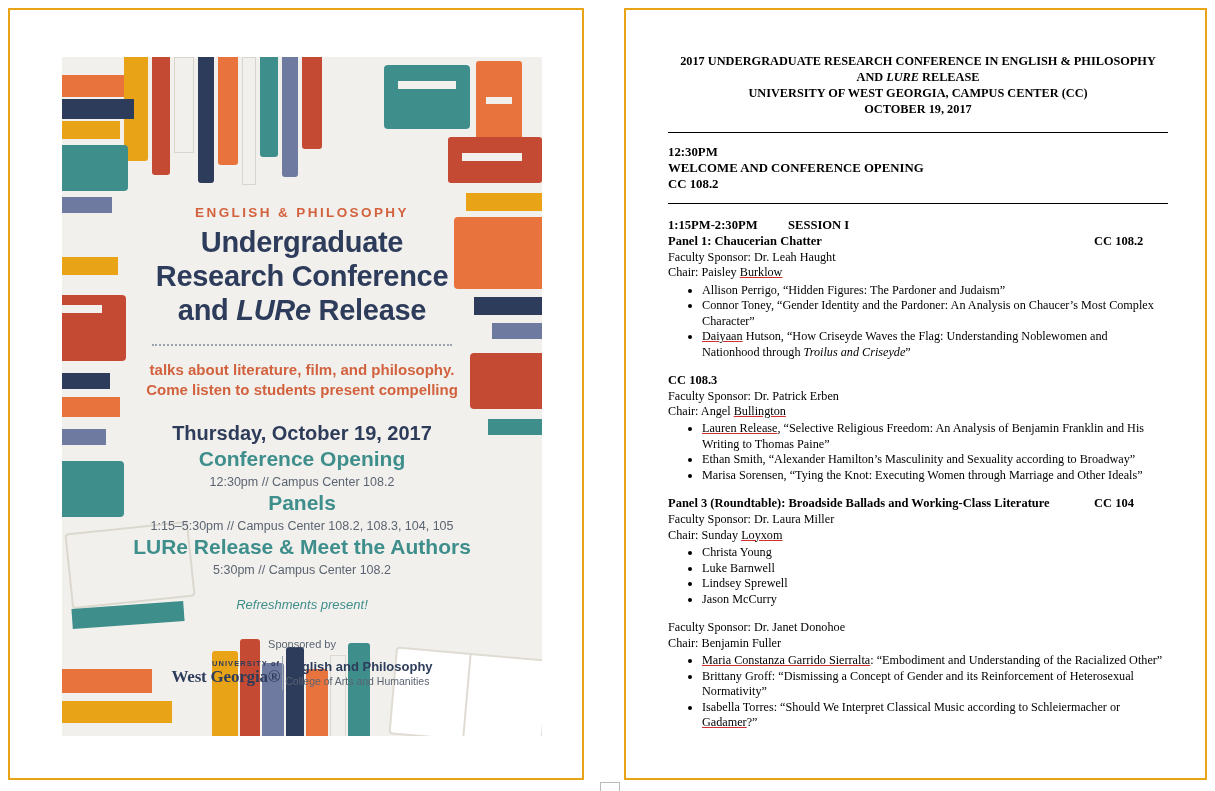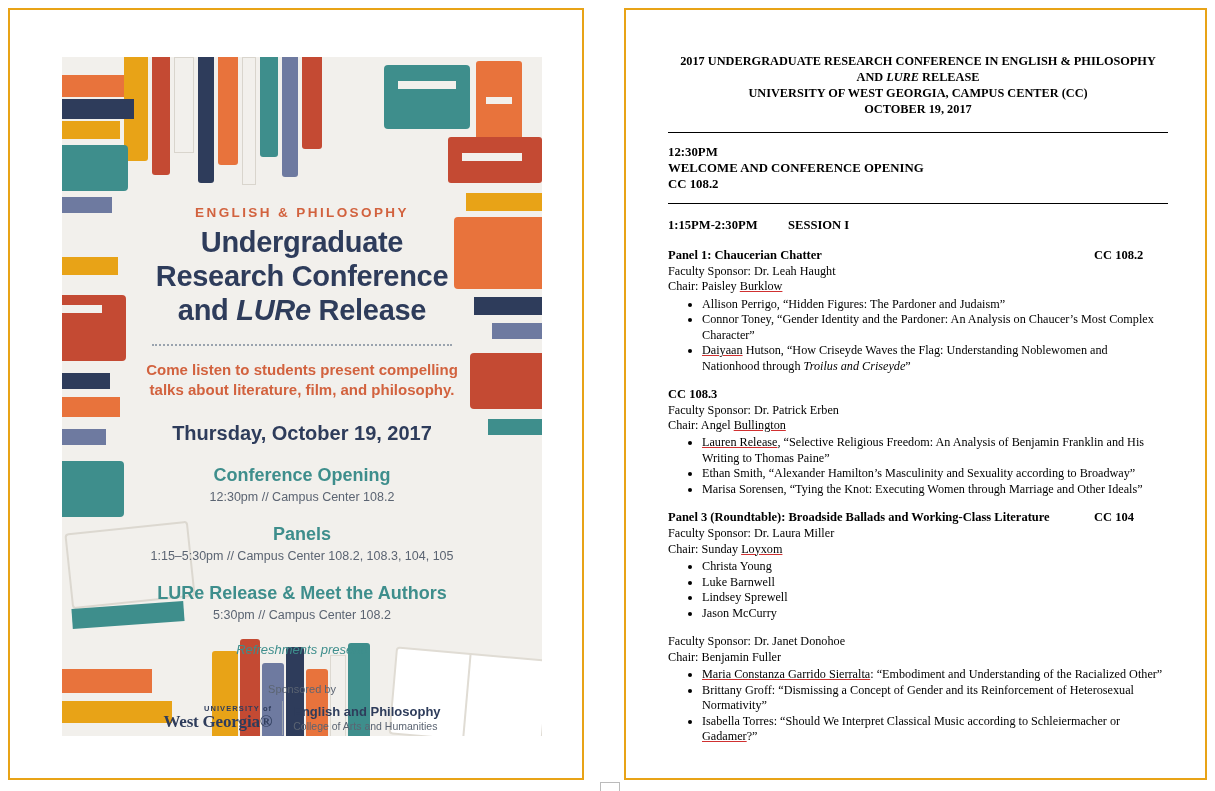--- a/index.html
+++ b/index.html
@@ -111,22 +111,22 @@
     color: #2E3C5B;
     font-family: "Liberation Sans", sans-serif;
     font-weight: bold;
     font-size: 20px;
     margin-top: 22px;
   }
   .ev-head {
     color: #3E8E8C;
     font-family: "Liberation Sans", sans-serif;
     font-weight: bold;
-    font-size: 18px;
-    margin-top: 20px;
+    font-size: 21px;
+    margin-top: 2px;
   }
   .ev-line {
     color: #5b6472;
     font-family: "Liberation Sans", sans-serif;
     font-size: 12.5px;
     margin-top: 4px;
   }
   .refresh {
     color: #3E8E8C;
     font-family: "Liberation Sans", sans-serif;
@@ -137,21 +137,21 @@
   .sponsor-label {
     color: #5b6472;
     font-family: "Liberation Sans", sans-serif;
     font-size: 11px;
     margin-top: 26px;
   }
   .sponsor-row {
     display: flex;
     align-items: center;
     justify-content: center;
-    gap: 10px;
+    gap: 2px;
     margin-top: 6px;
   }
   .uwg-logo {
     text-align: right;
     line-height: 1.05;
   }
   .uwg-small {
     font-family: "Liberation Sans", sans-serif;
     font-size: 7.5px;
     letter-spacing: 1.1px;
@@ -217,21 +217,21 @@
   .slot-time { width: 120px; }
   .slot-title { flex: 1; }
   .slot-room { width: 80px; text-align: left; }
   .hr2 {
     border-top: 1px solid #000;
     margin: 11px 0 14px 0;
   }
   .session-row {
     font-weight: bold;
     font-size: 12.6px;
-    margin-bottom: 14px;
+    margin-bottom: 0;
   }
   .session-row .stime { display: inline-block; width: 120px; }
   .panel { margin-bottom: 13px; }
   .panel-head {
     display: flex;
     font-weight: bold;
     font-size: 12.5px;
   }
   .panel-name { flex: 1; padding-right: 8px; }
   .panel-room { width: 74px; text-align: left; }
@@ -326,22 +326,22 @@
           <div class="kicker">ENGLISH &amp; PHILOSOPHY</div>
           <div class="poster-title">
             <div>Undergraduate</div>
             <div>Research Conference</div>
             <div><span>and </span><span class="ital">LURe</span><span> Release</span></div>
           </div>
 
           <div class="dotline"></div>
 
           <div class="poster-blurb">
+            <div>talks about literature, film, and philosophy.</div>
             <div>Come listen to students present compelling</div>
-            <div>talks about literature, film, and philosophy.</div>
           </div>
 
           <div class="poster-date">Thursday, October 19, 2017</div>
 
           <div class="ev-head">Conference Opening</div>
           <div class="ev-line">12:30pm // Campus Center 108.2</div>
 
           <div class="ev-head">Panels</div>
           <div class="ev-line">1:15–5:30pm // Campus Center 108.2, 108.3, 104, 105</div>
 

